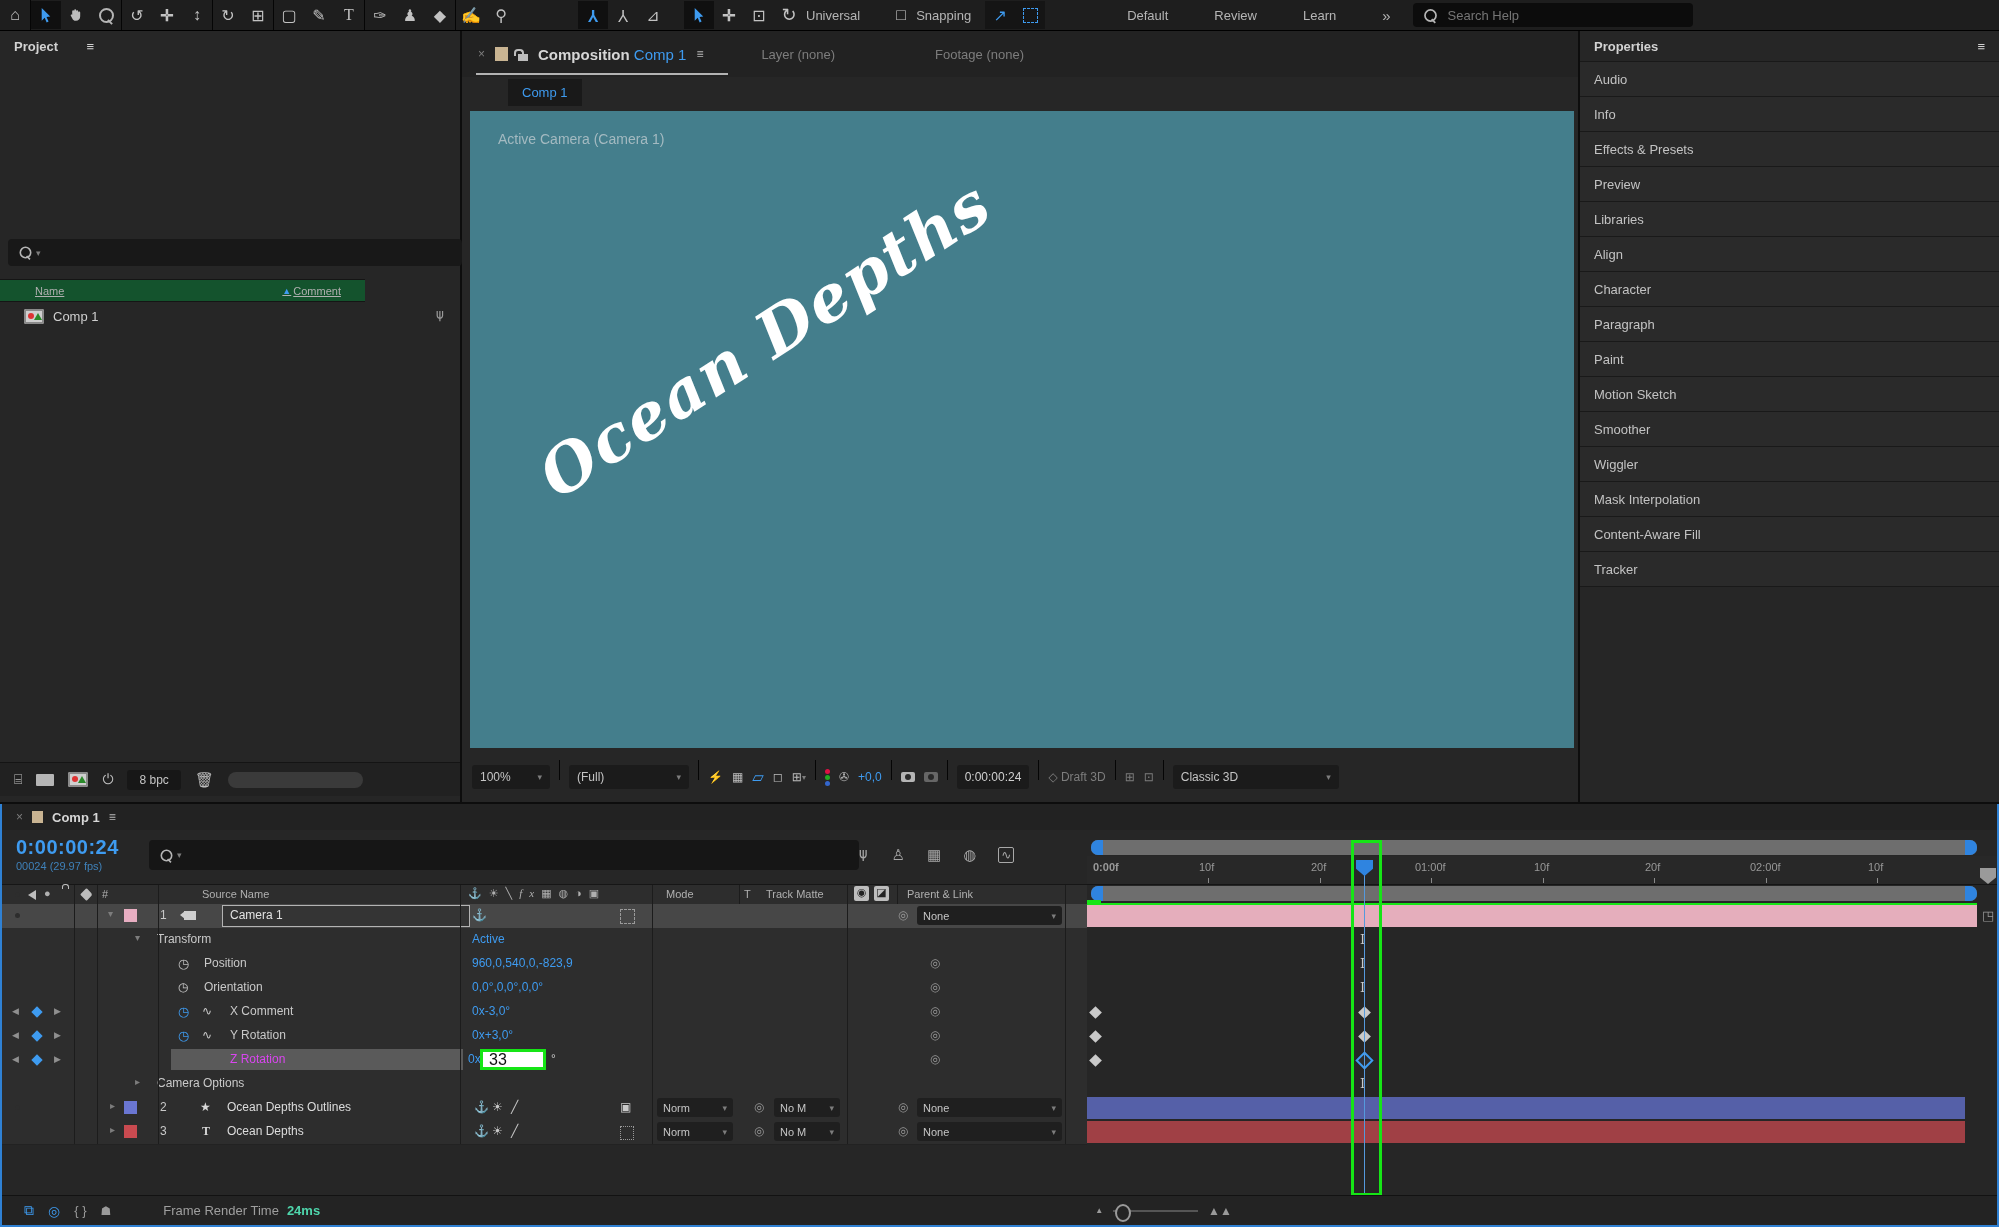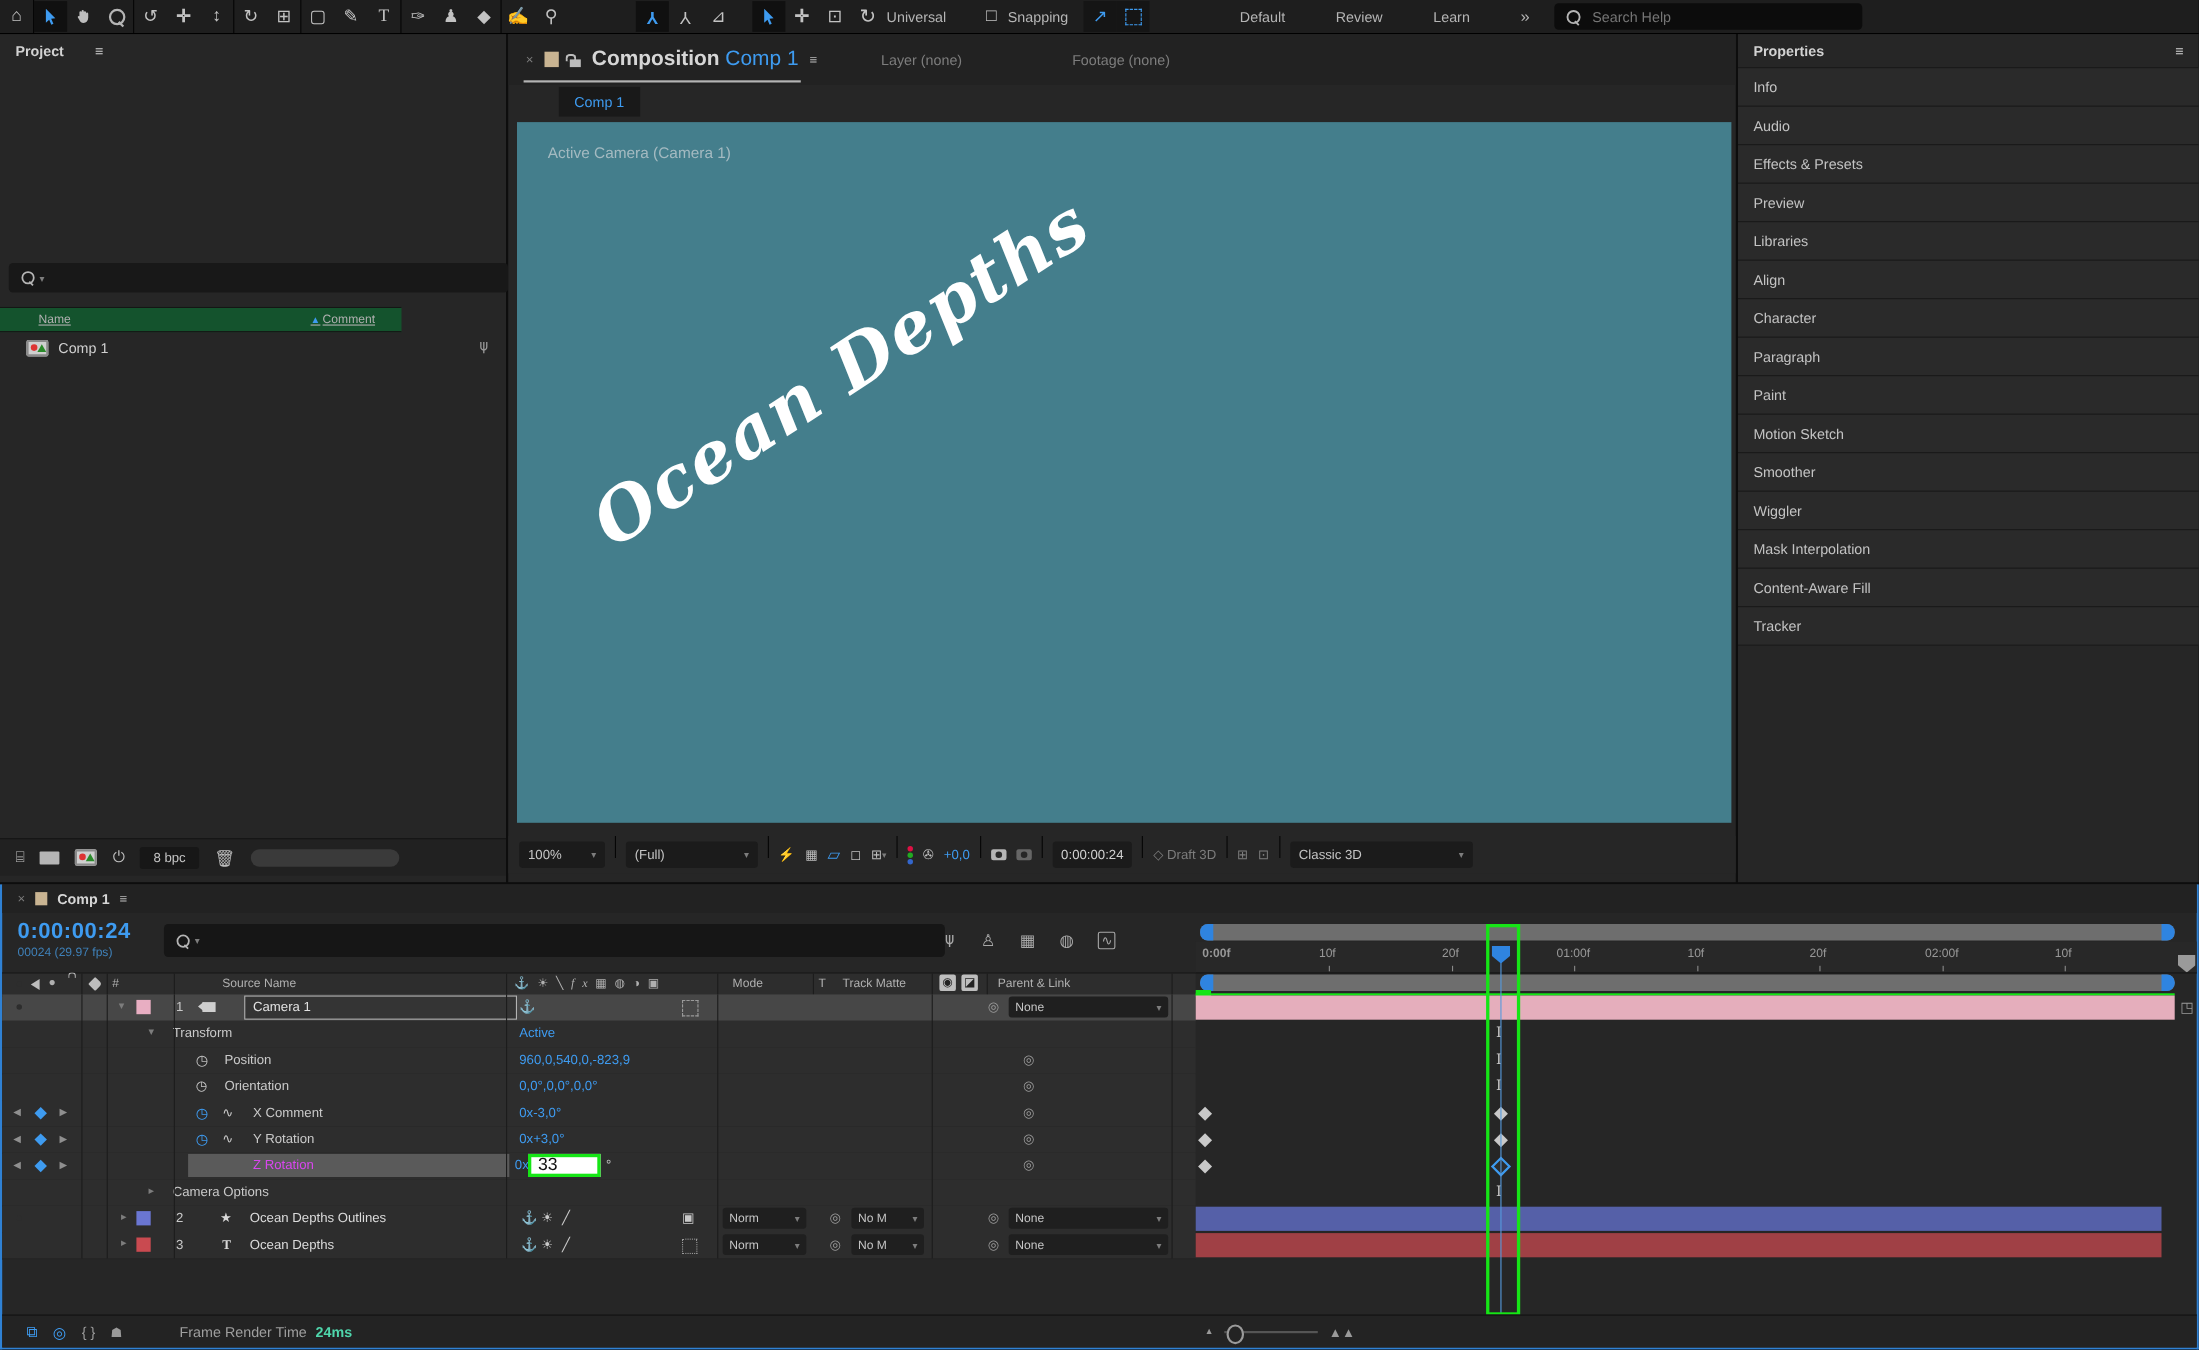--- a/index.html
+++ b/index.html
@@ -232,21 +232,21 @@
       <span class="ic" style="font-size:15px;">🗑</span>
       <span class="pill"></span>
     </div>
   </div>
 
   <div class="panel" style="left:462px;top:31px;width:1116px;height:771px;">
     <div class="vtabs">
       <span class="dim">×</span>
       <span class="beige"></span>
       <span class="i-lock"></span>
-      <span style="color:#d6d6d6;font-size:19px;font-weight:bold;">
+      <span style="color:#d6d6d6;font-size:15px;font-weight:bold;">
         <span>Composition</span>
         <span class="blue" style="font-weight:normal;">Comp 1</span>
       </span>
       <span>≡</span>
       <span class="dim" style="margin-left:48px;font-size:13px;">Layer (none)</span>
       <span class="dim" style="margin-left:90px;font-size:13px;">Footage (none)</span>
       <div class="vtab-underline"></div>
     </div>
     <div class="subtab">
         <span>Comp 1</span>
@@ -300,24 +300,24 @@
       </div>
     </div>
   </div>
 
   <div class="panel" style="left:1580px;top:31px;width:419px;height:771px;">
     <div class="panel-title">
       <span>Properties</span>
       <span style="font-weight:normal;">≡</span>
     </div>
     <div class="prop-item">
+        <span>Audio</span>
+      </div>
+    <div class="prop-item">
         <span>Info</span>
-      </div>
-    <div class="prop-item">
-        <span>Audio</span>
       </div>
     <div class="prop-item">
         <span>Effects &amp; Presets</span>
       </div>
     <div class="prop-item">
         <span>Preview</span>
       </div>
     <div class="prop-item">
         <span>Libraries</span>
       </div>

